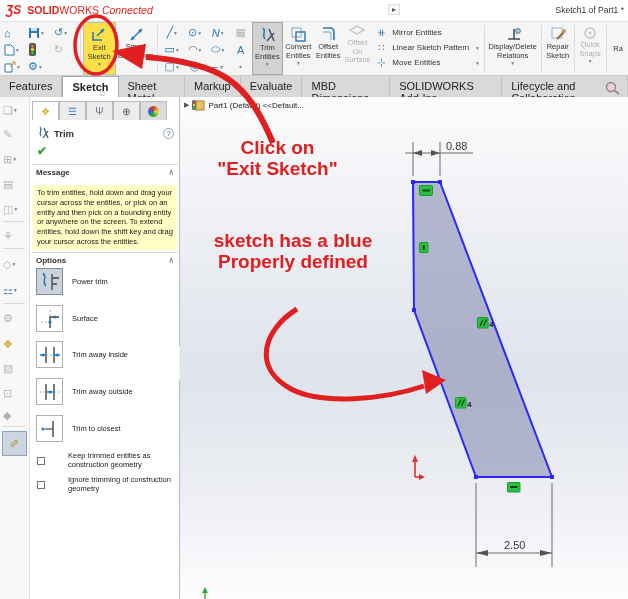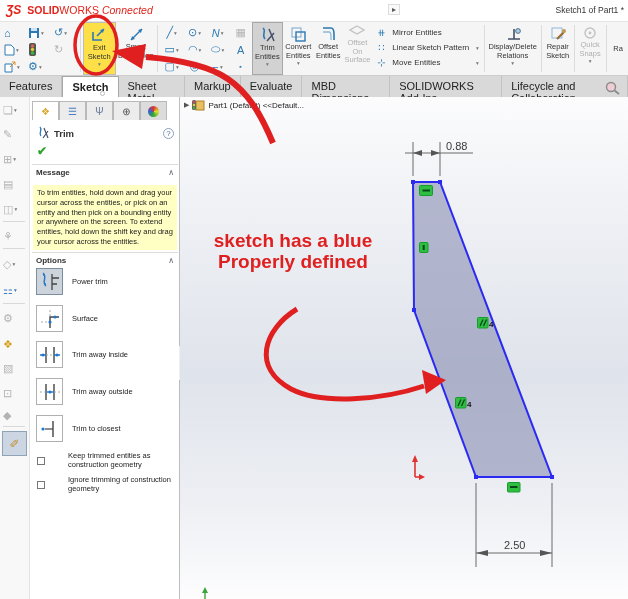--- a/index.html
+++ b/index.html
@@ -412,20 +412,24 @@
       <span class="arr">▶</span>
       <svg width="13" height="12">
           <rect x="4" y="2" width="8" height="9" fill="#e8c063" stroke="#a98228"></rect>
           <rect x="0" y="1" width="4" height="10" rx="1.5" fill="#666"></rect>
           <circle cx="2" cy="3" r="1.2" fill="#d44"></circle>
           <circle cx="2" cy="6" r="1.2" fill="#dd3"></circle>
           <circle cx="2" cy="9" r="1.2" fill="#3b3"></circle>
         </svg>
       <span>Part1 (Default) &lt;&lt;Default...</span>
     </div>
+    <div class="ann" style="left:25px;top:40px;width:145px;">
+      <div>Click on</div>
+      <div>"Exit Sketch"</div>
+    </div>
     <div class="ann" style="left:18px;top:133px;width:190px;">
       <div>sketch has a blue</div>
       <div>Properly defined</div>
     </div>
   </div>
 
   <svg id="overlay">
 
     <polygon points="413,182 440,182 552,477 476,477 414,310" fill="rgba(140,145,180,0.62)" stroke="#2a2af2" stroke-width="2"></polygon>
     <g fill="#2a2af2">

